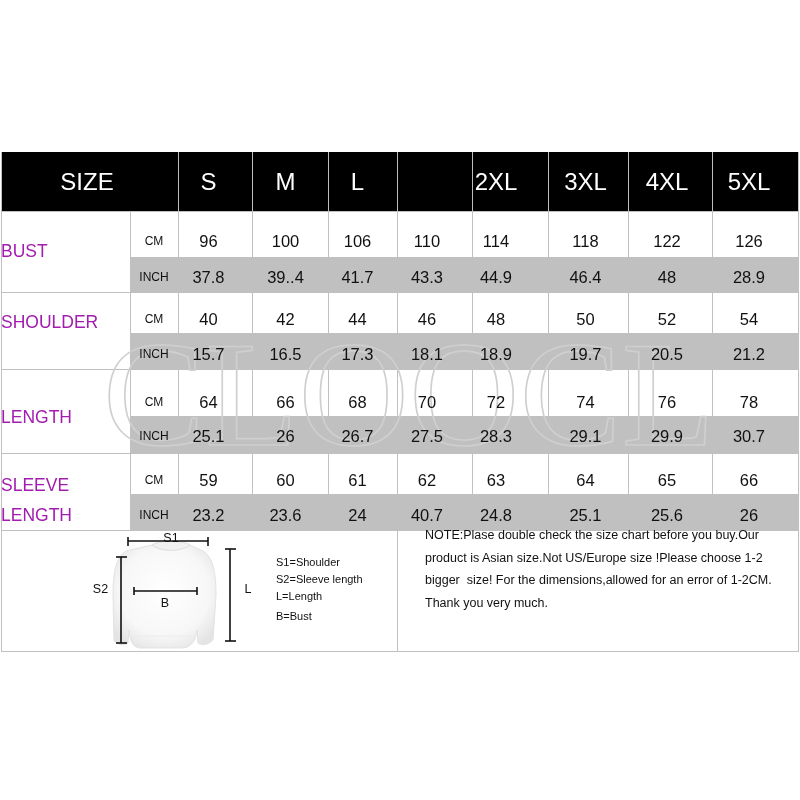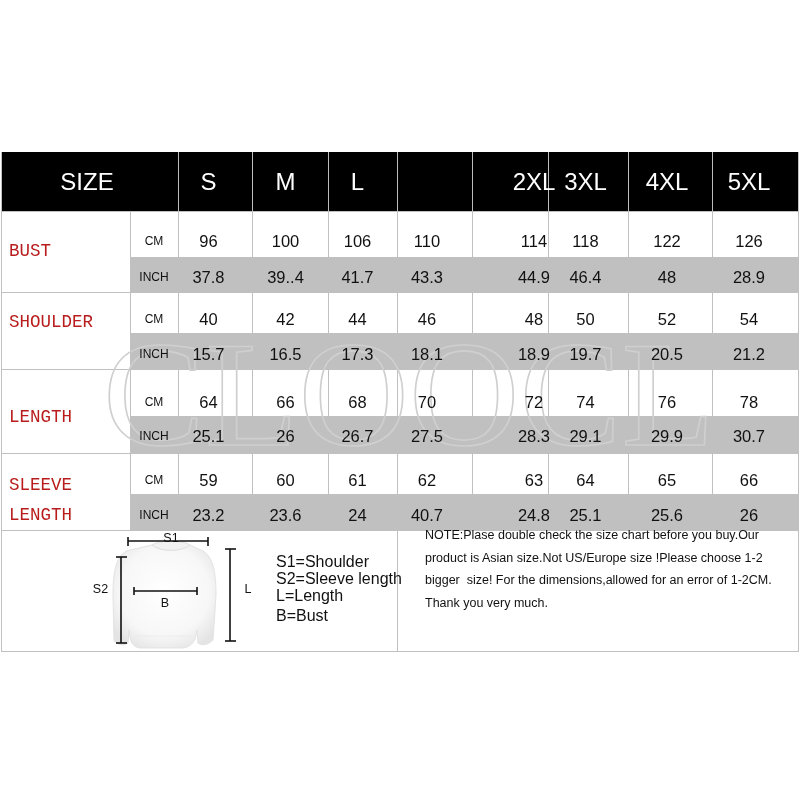--- a/index.html
+++ b/index.html
@@ -8,32 +8,32 @@
   .row{position:absolute;left:0;width:800px;}
   .band{position:absolute;left:130px;width:668px;top:0;bottom:0;background:#ffffff;}
   .band.gray{background:#c0c0c0;}
   .vl{position:absolute;top:0;bottom:0;width:1px;background:#c0c0c0;}
   .hl{position:absolute;height:1px;background:#c0c0c0;}
   .gv{position:absolute;width:1px;background:#c0c0c0;}
   .t{position:absolute;height:20px;line-height:20px;text-align:center;white-space:nowrap;z-index:6;top:var(--tt);}
   .val{width:80px;margin-left:-40px;font-size:16.5px;color:#111;}
   .unit{left:130px;width:48px;font-size:12px;color:#111;}
   .x0{left:208.5px}.x1{left:285.5px}.x2{left:357.5px}.x3{left:427px}
-  .x4{left:534px}.x5{left:585.5px}.x6{left:667px}.x7{left:749px}
+  .x4{left:496px}.x5{left:585.5px}.x6{left:667px}.x7{left:749px}
 
   .hdr-bg{position:absolute;left:2px;width:796px;top:0;bottom:0;background:#000;}
   .hdr .vl{background:#bdbdbd;}
   .hdr-t{position:absolute;top:0;height:59px;line-height:59px;font-size:24px;color:#fff;
          width:90px;margin-left:-45px;text-align:center;z-index:6;white-space:nowrap;}
   .hdr-size{left:87px;width:120px;margin-left:-60px;}
 
-  .lbl{position:absolute;left:9px;height:20px;line-height:20px;font-size:17.5px;color:#b91c1c;
-       white-space:nowrap;z-index:6;font-family:Liberation Mono, monospace;}
-
-  .lg{position:absolute;left:276px;height:16px;line-height:16px;font-size:16px;color:#111;white-space:nowrap;z-index:6;}
+  .lbl{position:absolute;left:1px;height:20px;line-height:20px;font-size:17.5px;color:#a21caf;
+       white-space:nowrap;z-index:6;}
+
+  .lg{position:absolute;left:276px;height:16px;line-height:16px;font-size:11px;color:#111;white-space:nowrap;z-index:6;}
   .note{position:absolute;left:425px;top:524px;z-index:6;}
   .note-line{height:22.5px;line-height:22.5px;font-size:12.5px;color:#111;white-space:pre;}
 
   svg.full{position:absolute;left:0;top:0;width:800px;height:800px;pointer-events:none;}
   svg.wm{z-index:5;}
   svg.wm text{font-family:"Liberation Serif",serif;font-size:150px;fill:none;stroke:#cfcfcf;stroke-width:1.6px;}
   svg.diagram{z-index:4;}
   svg.diagram text{font-family:"Liberation Sans",sans-serif;font-size:12.5px;fill:#111;}
 </style>
 </head>

